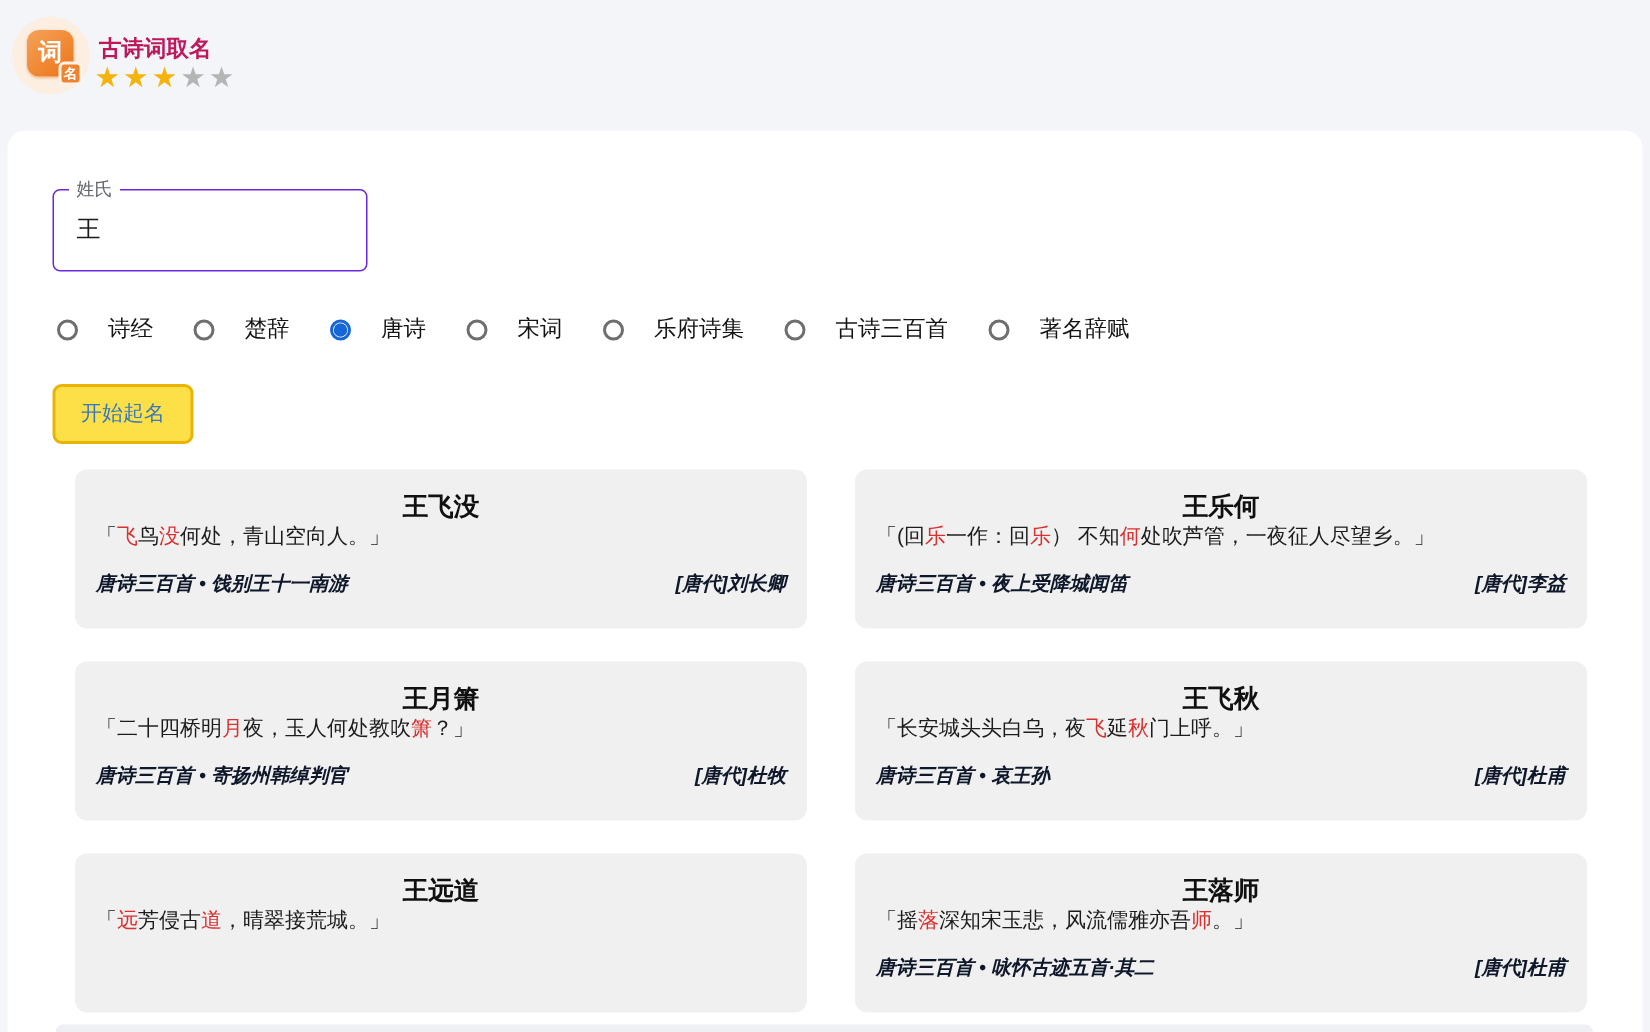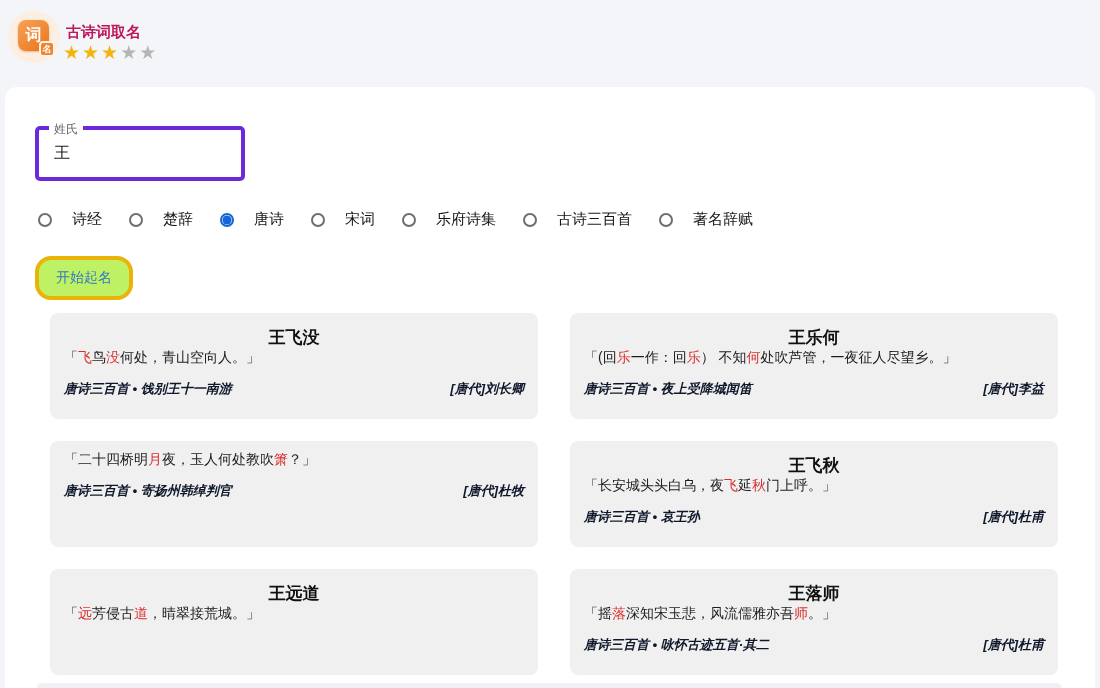--- a/index.html
+++ b/index.html
@@ -29,43 +29,43 @@
           letter-spacing:2px; line-height:22px; }
   .star { color:#b5b5b5; cursor:pointer; }
   .star.filled { color:#f5b40d; }
 
   
   .main-card { position:absolute; left:5px; right:5px; top:87px; bottom:0;
           background:#fff; border-radius:12px 12px 0 0; }
 
   
   .surname-field { position:absolute; left:30px; top:39px; width:210px; height:55px;
-          border:4px solid #6d28d9; border-radius:5px; background:#fff; }
+          border:1px solid #6d28d9; border-radius:5px; background:#fff; }
   .surname-label { position:absolute; left:10px; top:-9px; background:#fff;
           padding:0 5px; font-size:12px; color:#5f6368; line-height:17px; }
   .surname-input { position:absolute; inset:0; width:100%; height:100%;
           border:none; background:transparent; outline:none;
           font-size:16px; color:#1b1b1b; padding:0 15px; font-family:inherit; }
 
   
   .radio-row { position:absolute; left:33px; top:123px; display:flex;
           gap:27px; align-items:center; }
   .radio-item { display:flex; align-items:center; gap:20px; font-size:15px;
           color:#141414; cursor:pointer; white-space:nowrap; }
   .radio-circle { width:14px; height:14px; border:2.5px solid #6e6e6e;
           border-radius:50%; position:relative; flex:none; }
   .radio-item.selected .radio-circle { border-color:#1566d6; }
   .radio-item.selected .radio-circle::after { content:''; position:absolute;
           left:50%; top:50%; transform:translate(-50%,-50%);
           width:9px; height:9px; border-radius:50%; background:#1566d6; }
 
   
   .start-button { position:absolute; left:30px; top:169px; padding:9px 17px;
-          font-size:14px; color:#3778c2; background:#bef264;
-          border:4px solid #eab308; border-radius:16px; cursor:pointer;
+          font-size:14px; color:#3778c2; background:#fde047;
+          border:2px solid #eab308; border-radius:6px; cursor:pointer;
           font-family:inherit; }
 
   
   .results-grid { position:absolute; left:45px; right:37px; top:226px;
           display:grid; grid-template-columns:1fr 1fr;
           column-gap:32px; row-gap:22px; }
   .result-card { background:#f0f0f0; border-radius:8px;
           padding:10px 14px 12px; height:106px; cursor:pointer; }
   .result-name { text-align:center; font-size:17px; font-weight:bold;
           color:#101010; margin-top:3px; }
@@ -139,20 +139,21 @@
   </div>
       <div class="result-card">
     <div class="result-name">王乐何</div>
     <div class="result-quote"><span>「(回</span><span class="hl">乐</span><span>一作：回</span><span class="hl">乐</span><span>） 不知</span><span class="hl">何</span><span>处吹芦管，一夜征人尽望乡。」</span></div>
     <div class="result-footer">
       <span>唐诗三百首 • 夜上受降城闻笛</span>
       <span>[唐代]李益</span>
     </div>
   </div>
       <div class="result-card">
+    <div class="result-name">王月箫</div>
     <div class="result-quote"><span>「二十四桥明</span><span class="hl">月</span><span>夜，玉人何处教吹</span><span class="hl">箫</span><span>？」</span></div>
     <div class="result-footer">
       <span>唐诗三百首 • 寄扬州韩绰判官</span>
       <span>[唐代]杜牧</span>
     </div>
   </div>
       <div class="result-card">
     <div class="result-name">王飞秋</div>
     <div class="result-quote"><span>「长安城头头白乌，夜</span><span class="hl">飞</span><span>延</span><span class="hl">秋</span><span>门上呼。」</span></div>
     <div class="result-footer">

